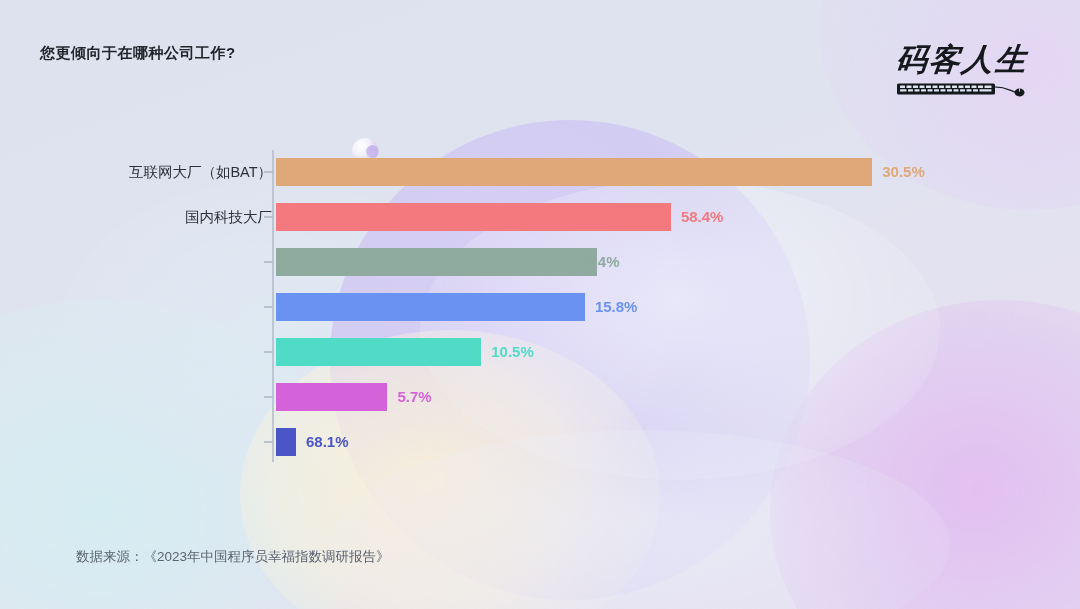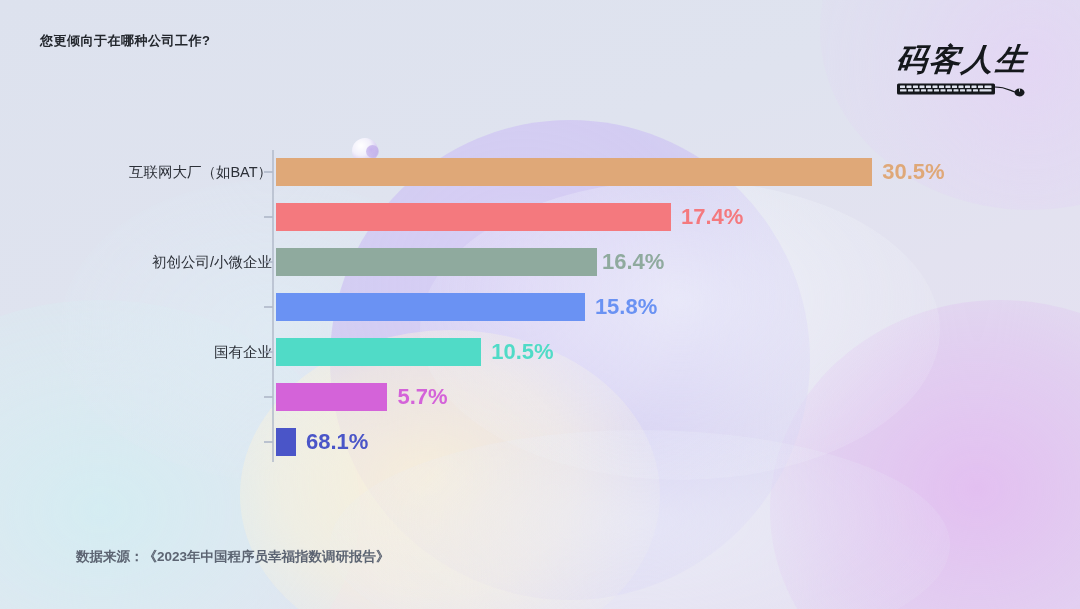--- a/index.html
+++ b/index.html
@@ -84,22 +84,22 @@
         rgba(196,176,236,0.95) 0%, rgba(186,166,230,0.55) 60%, rgba(190,176,232,0) 100%);
   }
   .blob-sheen-low {
     left:330px; top:430px; width:620px; height:230px;
     background:radial-gradient(ellipse at 50% 40%,
         rgba(238,242,250,0.55) 0%, rgba(236,240,250,0.2) 55%, rgba(236,238,250,0) 100%);
   }
 
   
   #title {
-    position:absolute; left:40px; top:32px;
-    font-size:13px; font-weight:bold; color:#22262c;
+    position:absolute; left:40px; top:44px;
+    font-size:15px; font-weight:bold; color:#22262c;
     letter-spacing:0.5px; white-space:nowrap;
   }
   #logo {
     position:absolute; right:38px; top:40px;
     width:160px; height:64px;
   }
   #logo .logo-text {
     display:block; text-align:center;
     font-family:"Liberation Serif","DejaVu Serif",serif;
     font-size:31px; font-weight:bold; font-style:italic;
@@ -125,26 +125,26 @@
   }
   .tick {
     position:absolute; left:264px; top:13px;
     width:9px; height:2px; background:rgba(178,186,202,0.85);
   }
   .bar {
     position:absolute; left:276px; top:0; height:28px;
   }
   .bar-value {
     position:absolute; top:0; height:28px; line-height:28px;
-    font-size:22px; font-weight:bold; white-space:nowrap;
+    font-size:15px; font-weight:bold; white-space:nowrap;
   }
 
   #footnote {
     position:absolute; left:76px; top:548px;
-    font-size:13.5px; color:#5c6472; white-space:nowrap;font-weight:bold;
+    font-size:13.5px; color:#5c6472; white-space:nowrap;
   }
 </style>
 </head>
 <body>
 
 <div id="slide">
 
   <div class="blob blob-cyan-bl"></div>
   <div class="blob blob-cyan-mid"></div>
   <div class="blob blob-violet-tr"></div>
@@ -200,37 +200,36 @@
   <div id="chart">
     <div class="axis-line"></div>
     <div id="rows">
         <div class="row" style="top: 158px;">
           <div class="row-label">互联网大厂（如BAT）</div>
           <div class="tick"></div>
           <div class="bar" style="width: 596.275px; background: rgb(223, 168, 120);"></div>
           <div class="bar-value" style="left: 882.275px; color: rgb(223, 168, 120);">30.5%</div>
         </div>
         <div class="row" style="top: 203px;">
+          <div class="row-label">国内科技大厂</div>
           <div class="tick"></div>
           <div class="bar" style="width: 394.91px; background: rgb(244, 121, 126);"></div>
-          <div class="bar-value" style="left: 680.91px; color: rgb(244, 121, 126);">17.4%</div>
+          <div class="bar-value" style="left: 680.91px; color: rgb(244, 121, 126);">58.4%</div>
         </div>
         <div class="row" style="top: 248px;">
-          <div class="row-label">初创公司/小微企业</div>
           <div class="tick"></div>
           <div class="bar" style="width: 320.62px; background: rgb(143, 170, 158);"></div>
-          <div class="bar-value" style="left: 602px; color: rgb(143, 170, 158);">16.4%</div>
+          <div class="bar-value" style="left: 577px; color: rgb(143, 170, 158);">16.4%</div>
         </div>
         <div class="row" style="top: 293px;">
           <div class="tick"></div>
           <div class="bar" style="width: 308.89px; background: rgb(106, 146, 243);"></div>
           <div class="bar-value" style="left: 594.89px; color: rgb(106, 146, 243);">15.8%</div>
         </div>
         <div class="row" style="top: 338px;">
-          <div class="row-label">国有企业</div>
           <div class="tick"></div>
           <div class="bar" style="width: 205.275px; background: rgb(80, 219, 199);"></div>
           <div class="bar-value" style="left: 491.275px; color: rgb(80, 219, 199);">10.5%</div>
         </div>
         <div class="row" style="top: 383px;">
           <div class="tick"></div>
           <div class="bar" style="width: 111.435px; background: rgb(212, 99, 217);"></div>
           <div class="bar-value" style="left: 397.435px; color: rgb(212, 99, 217);">5.7%</div>
         </div>
         <div class="row" style="top: 428px;">

